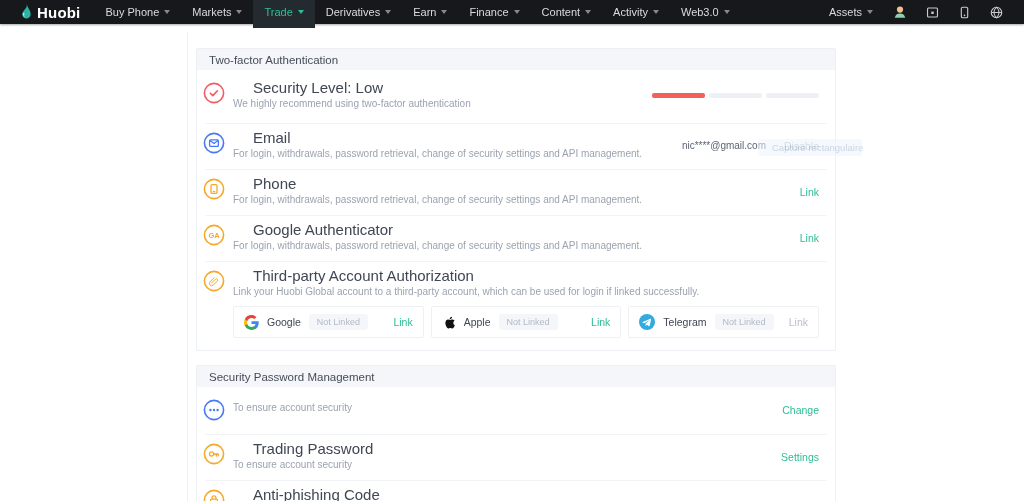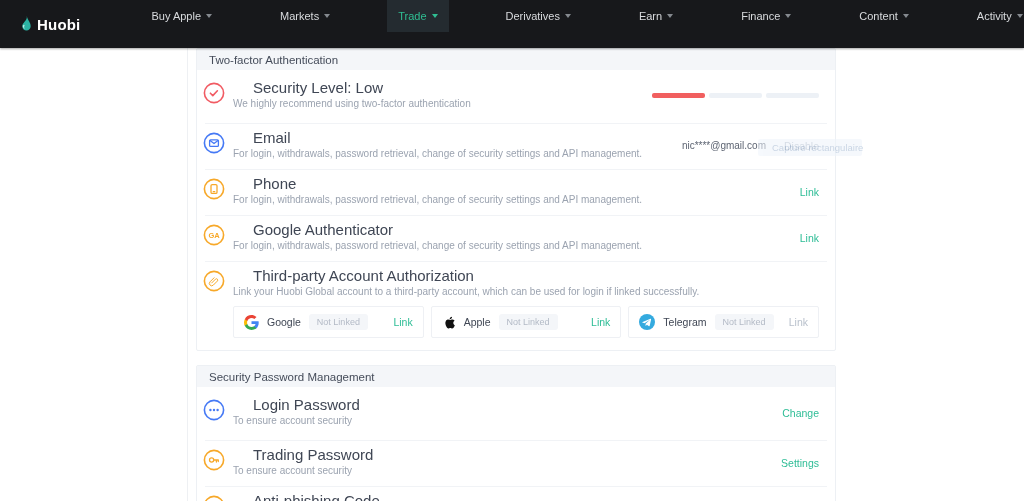--- a/index.html
+++ b/index.html
@@ -1,22 +1,22 @@
 <!DOCTYPE html>
 <html><head>
 <meta charset="utf-8">
 <style>
   * { margin:0; padding:0; box-sizing:border-box; }
   html,body { width:1024px; height:501px; overflow:hidden; }
   body { font-family:"Liberation Sans", sans-serif; background:#fff; }
   .stage { position:relative; width:1024px; height:501px; overflow:hidden; background:#fff; }
 
   
-  .nav { position:absolute; top:0; left:0; right:0; height:48px; background:#17181b;
-         display:flex; z-index:10; box-shadow:0 1px 2px rgba(0,0,0,.35);gap:46px; }
+  .nav { position:absolute; top:0; left:0; right:0; height:24px; background:#17181b;
+         display:flex; align-items:center; z-index:10; box-shadow:0 1px 2px rgba(0,0,0,.35); }
   .brand { display:flex; align-items:center; margin:0 14px 0 18px; cursor:pointer; }
   .brand-name { color:#fff; font-weight:bold; font-size:15px; margin-left:5px; letter-spacing:.2px; }
   .nav-item { height:32px; display:flex; align-items:center; padding:0 11px; color:#d9dbde;
               font-size:11px; cursor:pointer; white-space:nowrap; }
   .nav-item.active { background:#242b30; color:#2fbe92; }
   .caret { width:0; height:0; border-left:3px solid transparent; border-right:3px solid transparent;
            border-top:4px solid #85898f; margin-left:5px; }
   .nav-item.active .caret { border-top-color:#2fbe92; }
   .nav-right { margin-left:auto; display:flex; align-items:center; margin-right:12px; }
   .nav-ico { width:16px; height:16px; margin:0 8px; cursor:pointer; display:flex; align-items:center; justify-content:center; }
@@ -73,21 +73,21 @@
       <span style="display:flex">
         <svg width="14" height="17" viewBox="0 0 20 24">
           <path d="M12.6 0c.6 4.8-2.2 7-4 9.2-1.6 2-2.7 3.7-2.5 6 .3 3.1 2.9 5.5 6 5.5 3.3 0 6-2.7 6-6.1C18.1 8.5 14 6.9 12.6 0z" fill="#2bb3a3"></path>
           <path d="M9.6 13.2c-1 1.5-1.2 3.4.2 5.4 0 0-2.6-1.2-2.9-3.6-.2-2.1 1.4-3.6 2.7-1.8z" fill="#bfeae2"></path>
         </svg>
       </span>
       <span class="brand-name">Huobi</span>
     </div>
 
     <div class="nav-item">
-        <span>Buy Apple</span>
+        <span>Buy Phone</span>
         <span class="caret"></span>
       </div>
     <div class="nav-item">
         <span>Markets</span>
         <span class="caret"></span>
       </div>
     <div class="nav-item active">
         <span>Trade</span>
         <span class="caret"></span>
       </div>
@@ -295,21 +295,20 @@
         <div class="row tall">
           <span class="row-icon">
             <svg width="22" height="22" viewBox="0 0 22 22">
               <circle cx="11" cy="11" r="9.6" fill="none" stroke="#4579f5" stroke-width="1.6"></circle>
               <circle cx="7.4" cy="11" r="1.2" fill="#4579f5"></circle>
               <circle cx="11" cy="11" r="1.2" fill="#4579f5"></circle>
               <circle cx="14.6" cy="11" r="1.2" fill="#4579f5"></circle>
             </svg>
           </span>
           <div class="row-main">
-            <div class="row-title">Login Password</div>
             <div class="row-sub">To ensure account security</div>
           </div>
           <div class="row-side">
             <span class="link">Change</span>
           </div>
         </div>
 
         <div class="row sep">
           <span class="row-icon">
             <svg width="22" height="22" viewBox="0 0 22 22">

